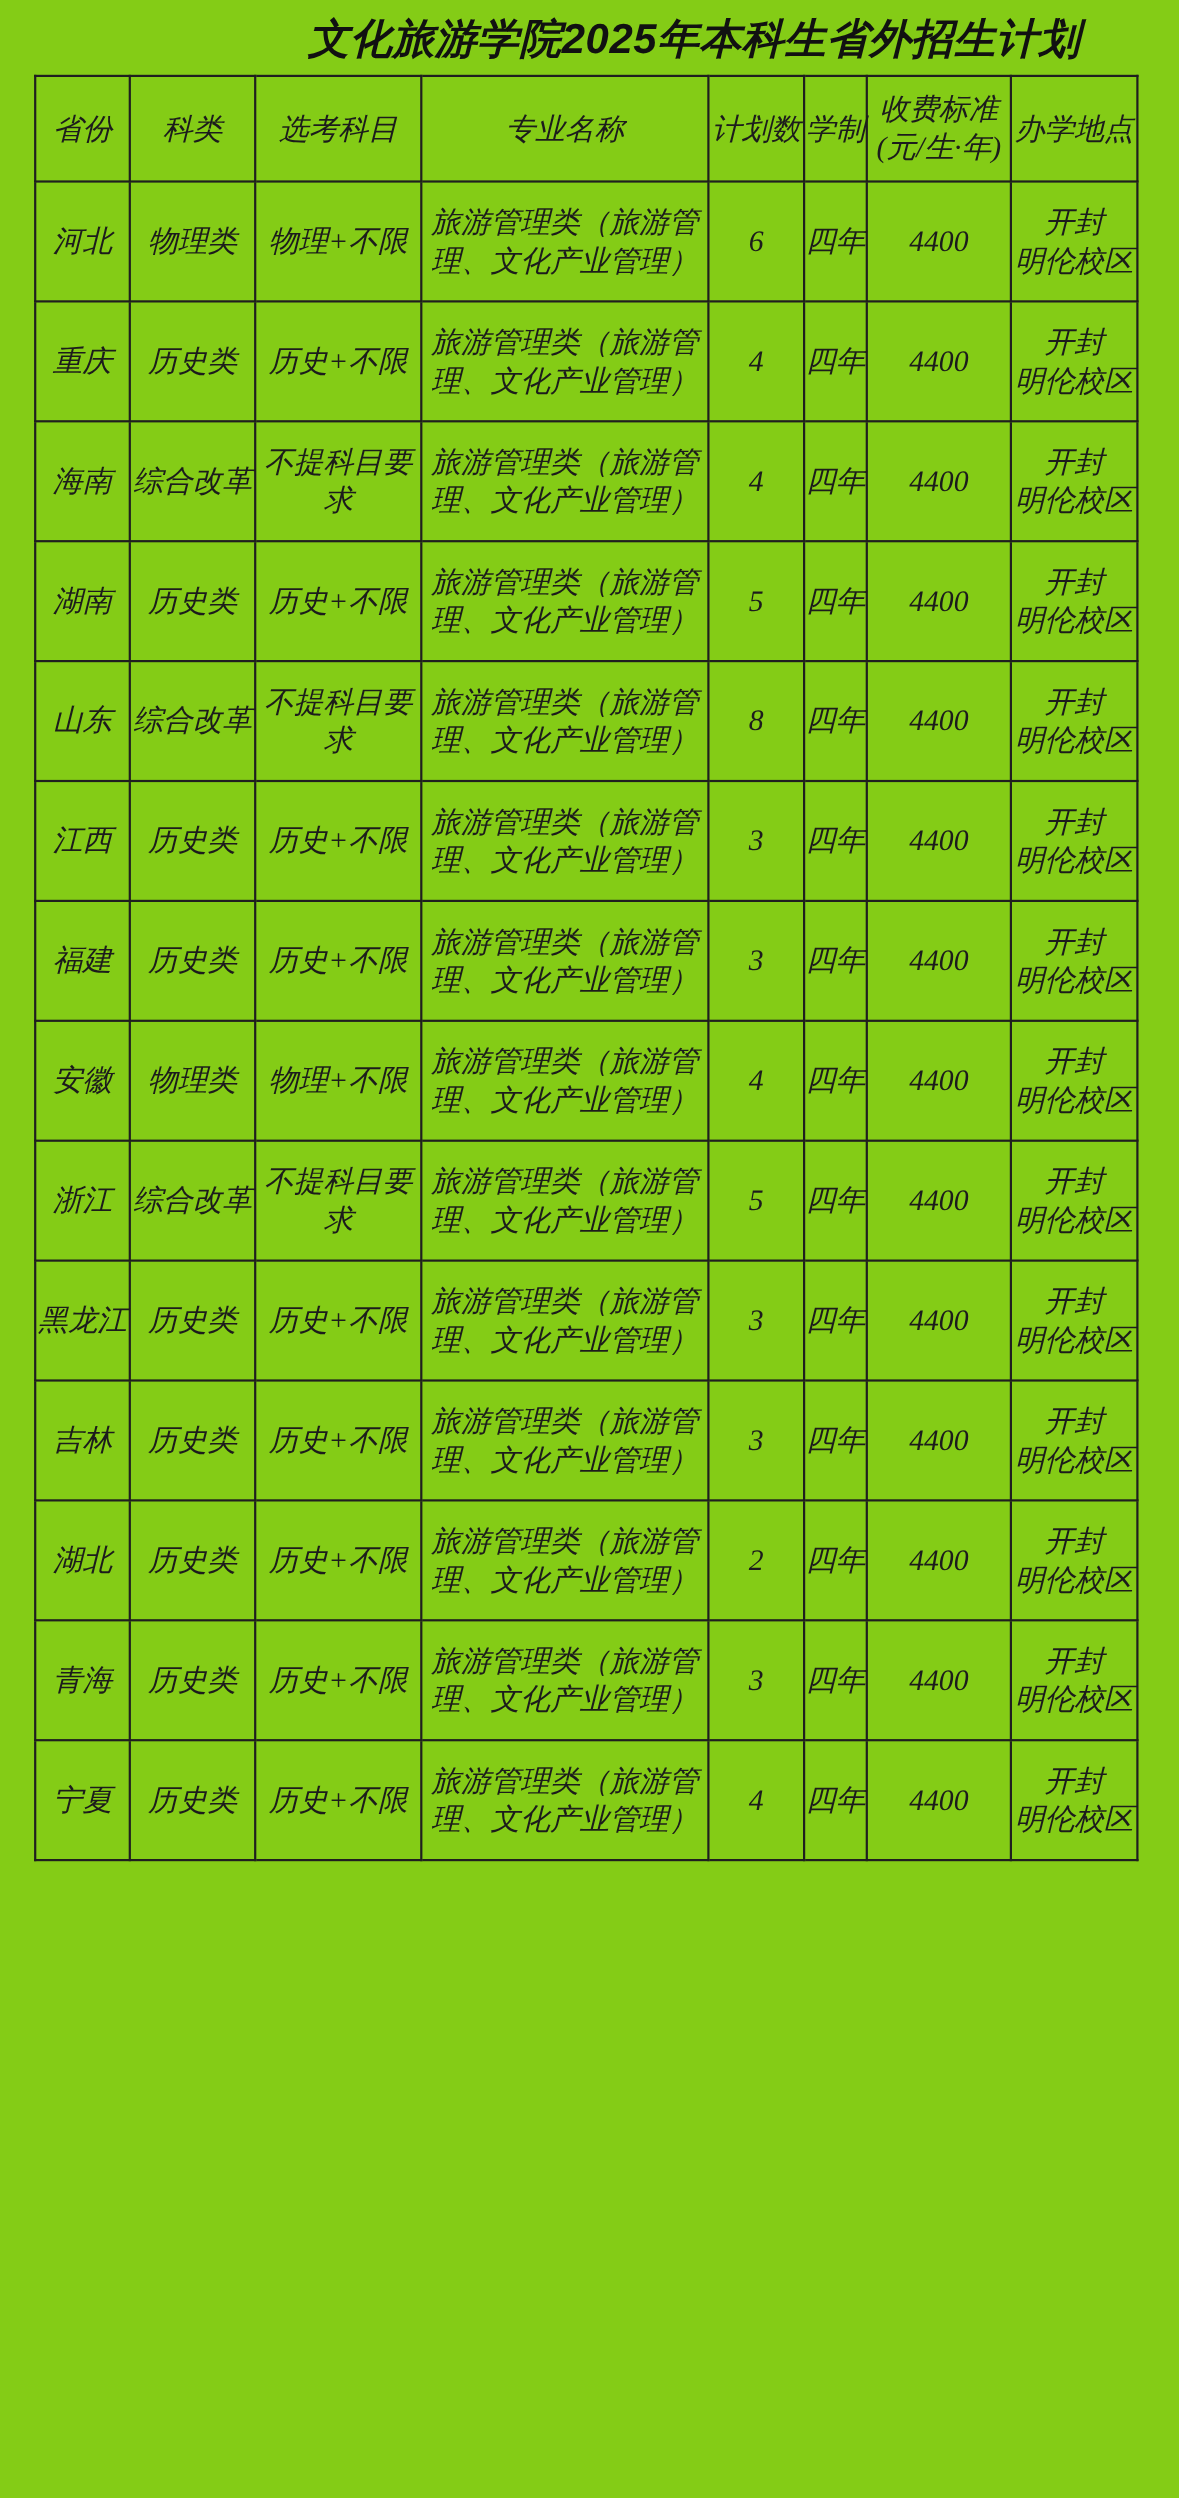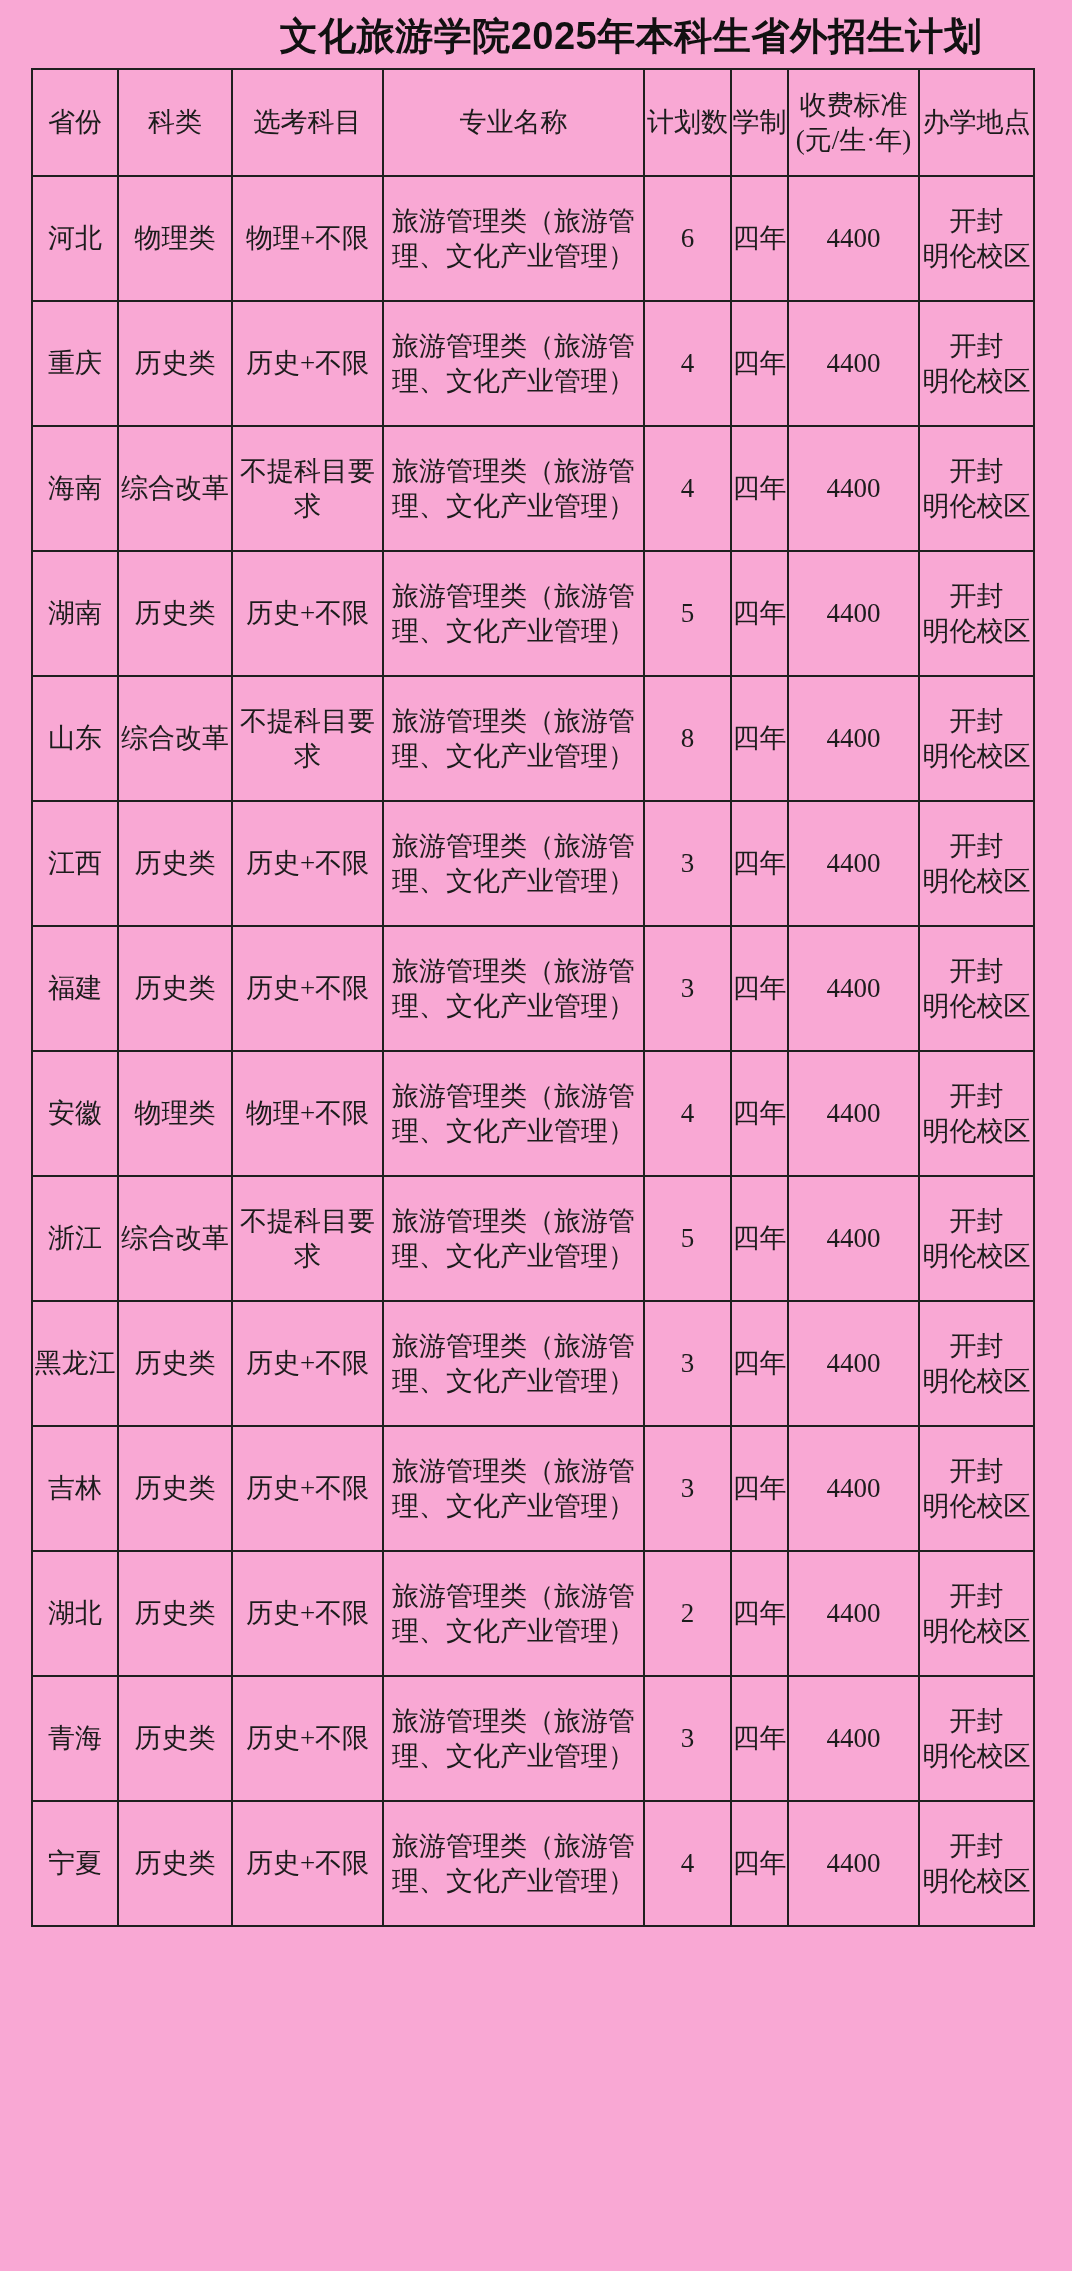--- a/index.html
+++ b/index.html
@@ -4,23 +4,24 @@
 <style>
   html, body {
     margin: 0;
     padding: 0;
     background: #f2f2f0;
     color: #1c1c1c;
   }
   .page {
     width: 1072px;
     height: 2271px;
-    background: #f9a8d4;
+    background: #84cc16;
     overflow: hidden;
     font-family: "Liberation Serif", serif;
+    font-style: italic;
   }
   .title {
     margin: 14px 0 10px 0;
     padding-left: 190px;
     text-align: center;
     font-family: "Liberation Sans", sans-serif;
     font-weight: 700;
     font-size: 38px;
     line-height: 44px;
     color: #111;
@@ -37,22 +38,22 @@
     border: 2px solid #1f1f1f;
     text-align: center;
     vertical-align: middle;
     padding: 0;
     font-size: 27px;
     line-height: 35px;
     white-space: pre-line;
     font-weight: 400;
     color: #1c1c1c;
   }
-  table.enroll thead tr { height: 107px; }
-  table.enroll tbody tr { height: 125px; }
+  table.enroll thead tr { height: 96px; }
+  table.enroll tbody tr { height: 109px; }
   col.c-province { width: 86px; }
   col.c-category { width: 114px; }
   col.c-subjects { width: 151px; }
   col.c-major    { width: 261px; }
   col.c-plan     { width: 87px; }
   col.c-duration { width: 57px; }
   col.c-fee      { width: 131px; }
   col.c-location { width: 115px; }
 </style>
 </head>

